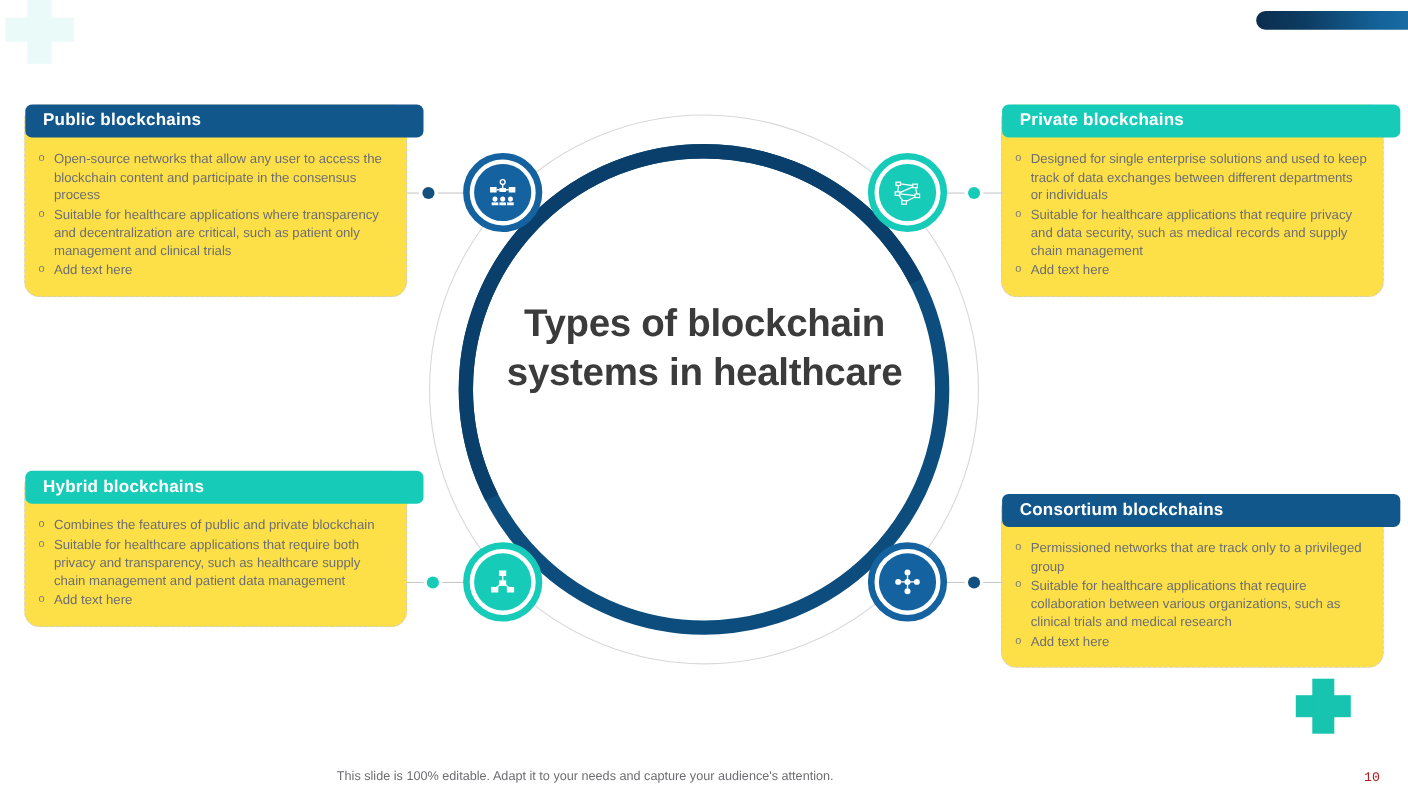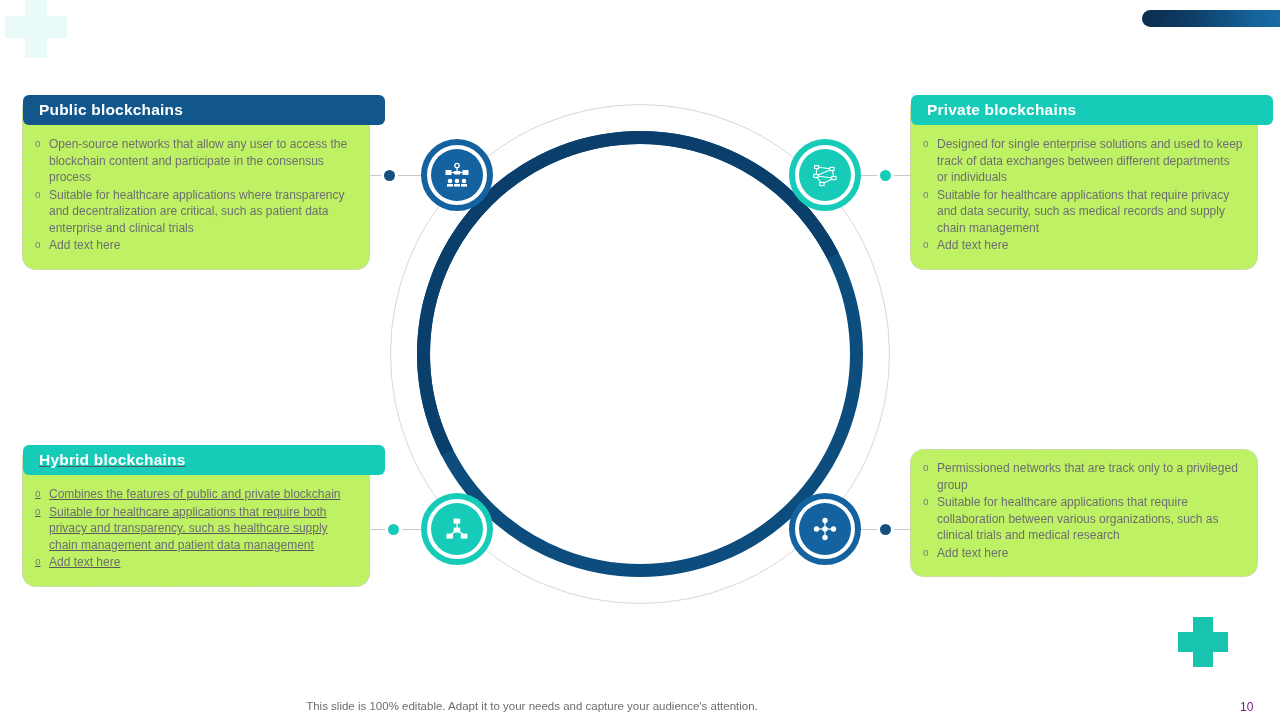--- a/index.html
+++ b/index.html
@@ -84,21 +84,21 @@
     position:absolute;width:11px;height:11px;border-radius:50%;z-index:3;
     box-shadow:0 0 0 3px #ffffff;
   }
   .dot.blue{background:#14507f;}
   .dot.teal{background:#16ccb8;}
 
   
   .card{
     position:absolute;width:348px;
     border:1px dashed #cfcfcf;border-radius:14px;box-sizing:border-box;
-    background:#bef264;
+    background:#fde047;
   }
   .card-head{
     height:30px;border-radius:6px;
     display:flex;align-items:center;
     padding:0 0 0 16px;
     color:#ffffff;font-size:15.5px;font-weight:bold;letter-spacing:0.2px;
     position:relative;top:-1px;
     width:346px;
   }
   .card-head.blue{background:#12578c;}
@@ -108,31 +108,31 @@
     display:flex;align-items:flex-start;
     font-size:12px;line-height:1.38;color:#6d6e71;margin-bottom:1px;
   }
   .bullet-mark{
     width:14px;flex:0 0 14px;font-size:10px;line-height:1.55;color:#7a7b7d;
   }
   .bullet-text{flex:1;}
 
   .card-tl{left:22px;top:95px;}
   .card-tr{left:910px;top:95px;}
-  .card-bl{left:22px;top:445px;text-decoration:underline;}
+  .card-bl{left:22px;top:428px;}
   .card-br{left:910px;top:449px;}
 
   
   .footer{
     position:absolute;left:0;top:700px;width:1064px;text-align:center;
     font-size:11.5px;color:#6d6e71;
   }
   .page-num{
     position:absolute;left:1240px;top:700px;
-    font-size:12px;color:#701a75;
+    font-size:12px;color:#b91c1c;font-family:Liberation Mono, monospace;
   }
 </style>
 </head>
 <body>
 
 <div class="deco-cross cross-tl">
   <span class="bar-h"></span>
   <span class="bar-v"></span>
 </div>
 <div class="deco-cross cross-br">
@@ -148,20 +148,21 @@
 
 <div class="dot blue" style="left:384px;top:170px;"></div>
 <div class="dot teal" style="left:880px;top:170px;"></div>
 <div class="dot teal" style="left:388px;top:524px;"></div>
 <div class="dot blue" style="left:880px;top:524px;"></div>
 
 <div class="wheel-outer"></div>
 <div class="wheel-ring"></div>
 
 <div class="wheel-text">
+  <div class="wheel-title">Types of blockchain systems in healthcare</div>
 </div>
 
 <div class="bubble blue bubble-tl">
   <div class="inner">
     <svg width="30" height="30" viewBox="0 0 30 30" fill="none" stroke="#ffffff" stroke-width="1.3">
       <circle cx="15" cy="5.5" r="2.2" fill="none"></circle>
       <rect x="3.5" y="10" width="6" height="5" fill="#ffffff" stroke="none"></rect>
       <rect x="20.5" y="10" width="6" height="5" fill="#ffffff" stroke="none"></rect>
       <rect x="12" y="11" width="6" height="3.5" fill="#ffffff" stroke="none"></rect>
       <line x1="9.5" y1="12.5" x2="12" y2="12.5"></line>
@@ -230,21 +231,21 @@
   <div class="card-head blue">
     <span>Public blockchains</span>
   </div>
   <div class="card-body">
     <div class="bullet-row">
       <span class="bullet-mark">o</span>
       <span class="bullet-text">Open-source networks that allow any user to access the blockchain content and participate in the consensus process</span>
     </div>
     <div class="bullet-row">
       <span class="bullet-mark">o</span>
-      <span class="bullet-text">Suitable for healthcare applications where transparency and decentralization are critical, such as patient data enterprise and clinical trials</span>
+      <span class="bullet-text">Suitable for healthcare applications where transparency and decentralization are critical, such as patient only management and clinical trials</span>
     </div>
     <div class="bullet-row">
       <span class="bullet-mark">o</span>
       <span class="bullet-text">Add text here</span>
     </div>
   </div>
 </div>
 
 <div class="card card-tr">
   <div class="card-head teal">
@@ -280,20 +281,23 @@
       <span class="bullet-text">Suitable for healthcare applications that require both privacy and transparency, such as healthcare supply chain management and patient data management</span>
     </div>
     <div class="bullet-row">
       <span class="bullet-mark">o</span>
       <span class="bullet-text">Add text here</span>
     </div>
   </div>
 </div>
 
 <div class="card card-br">
+  <div class="card-head blue">
+    <span>Consortium blockchains</span>
+  </div>
   <div class="card-body">
     <div class="bullet-row">
       <span class="bullet-mark">o</span>
       <span class="bullet-text">Permissioned networks that are track only to a privileged group</span>
     </div>
     <div class="bullet-row">
       <span class="bullet-mark">o</span>
       <span class="bullet-text">Suitable for healthcare applications that require collaboration between various organizations, such as clinical trials and medical research</span>
     </div>
     <div class="bullet-row">

